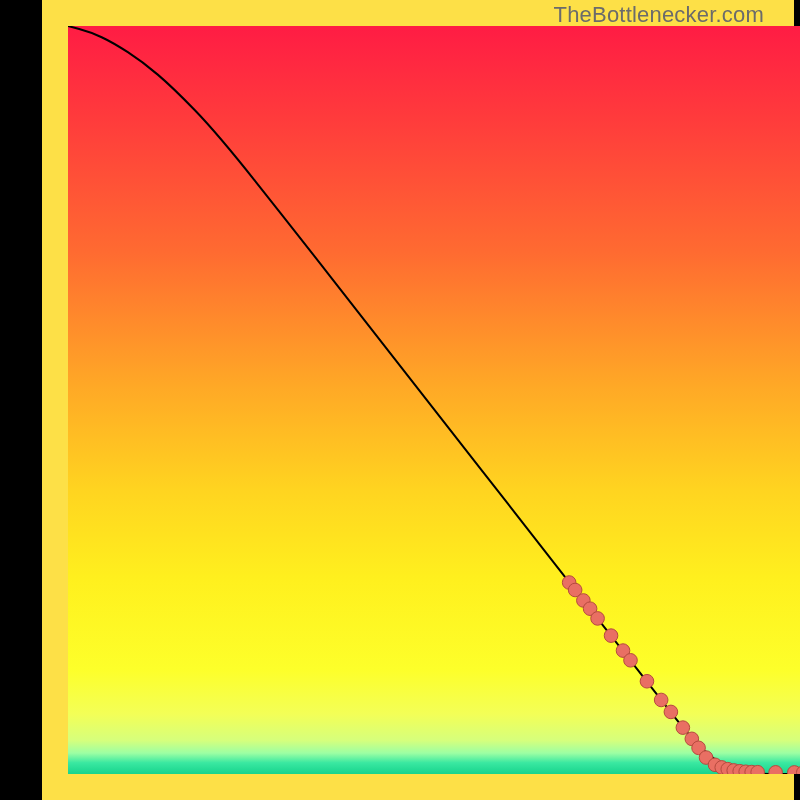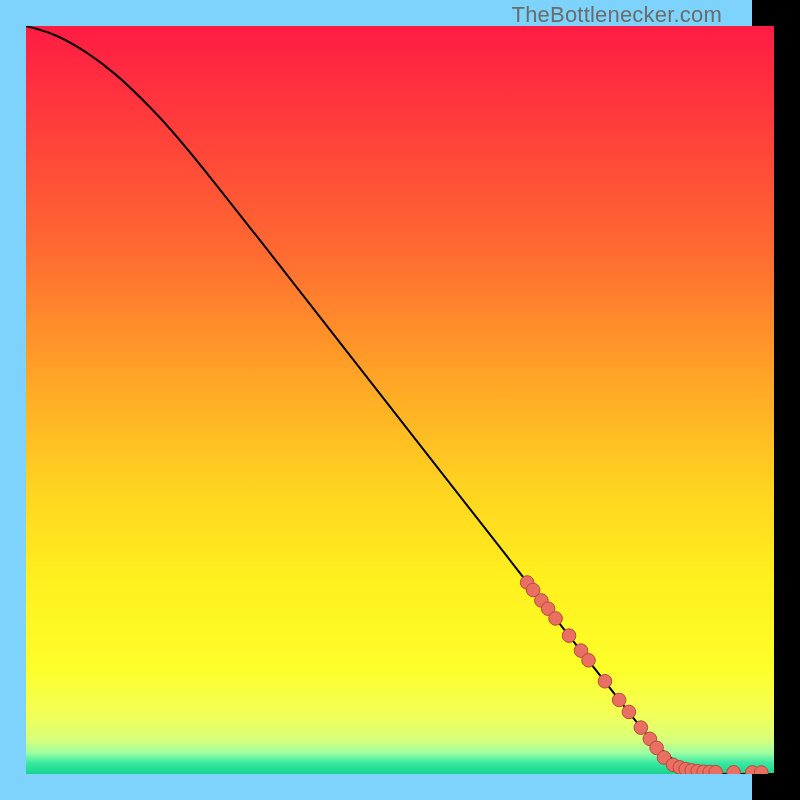--- a/index.html
+++ b/index.html
@@ -8,21 +8,22 @@
     width: 800px;
     height: 800px;
     background: #000;
     overflow: hidden;
     font-family: Arial, Helvetica, sans-serif;
   }
   .stage {
     position: relative;
     width: 752px;
     height: 800px;
-    background: #7dd3fc;
+    background: #fde047;
+    margin-left: 42px;
   }
   .plot-area {
     position: absolute;
     left: 26px;
     top: 26px;
     width: 748px;
     height: 748px;
     overflow: hidden;
   }
   .gradient-fill {

